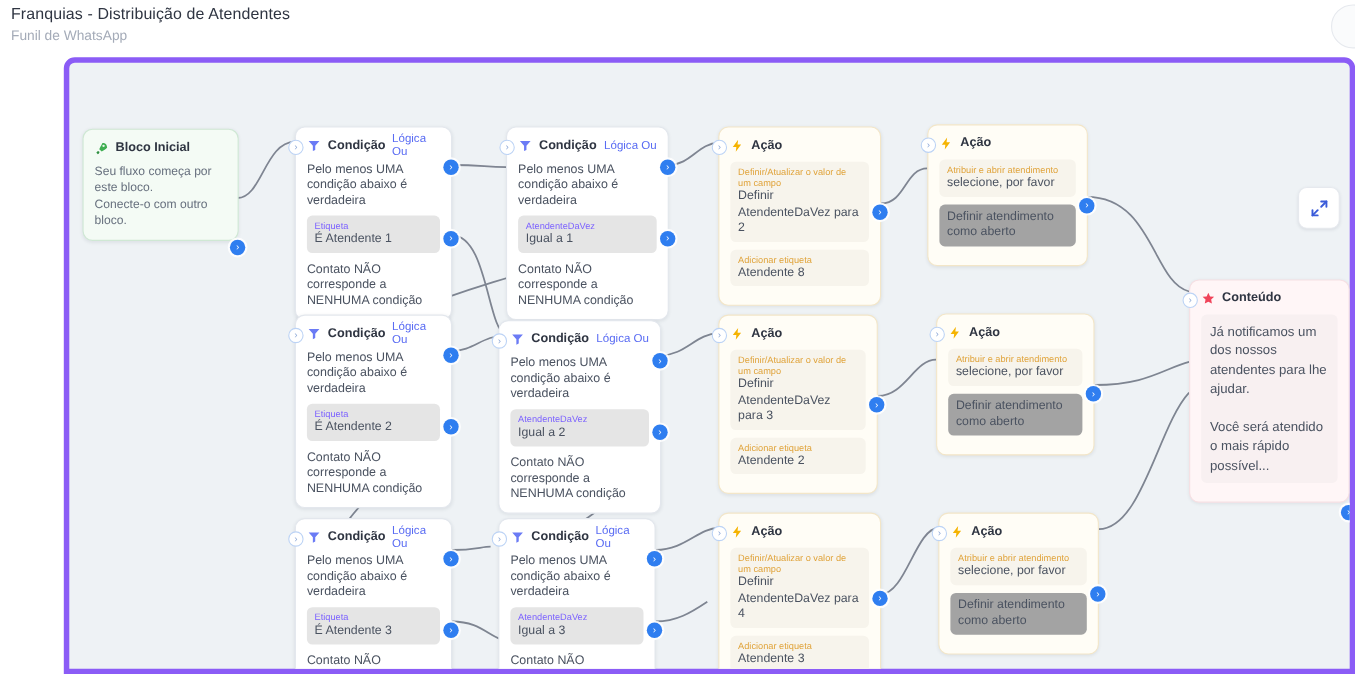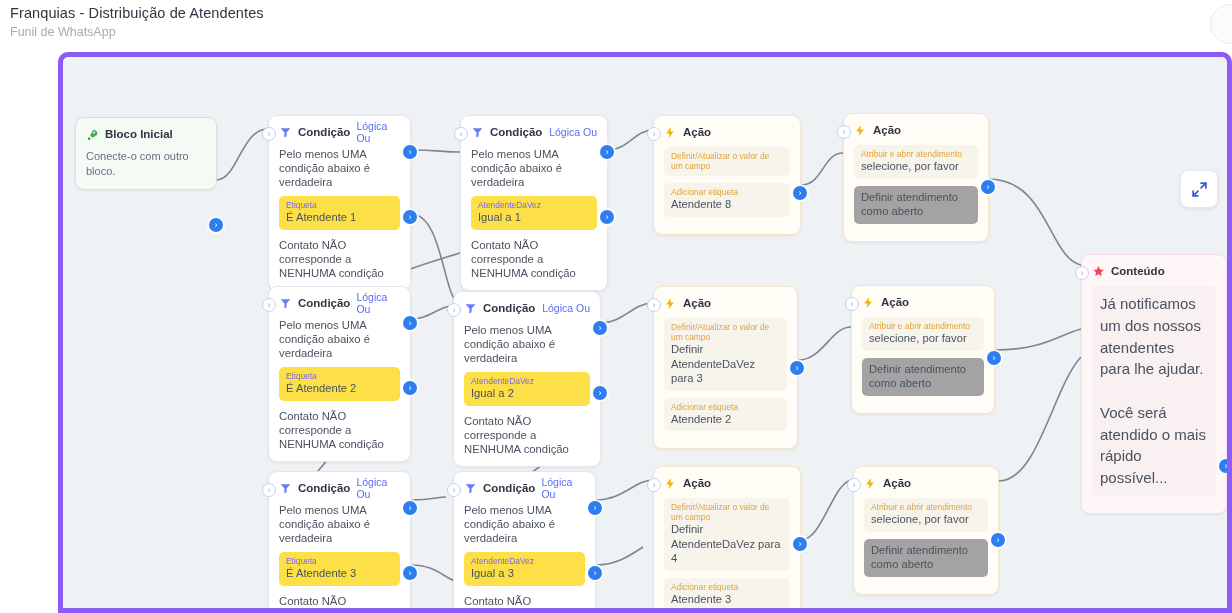--- a/index.html
+++ b/index.html
@@ -52,42 +52,42 @@
   .node-head {
     display: flex; align-items: center; gap: 6px;
     height: 16px; margin-bottom: 7px;
   }
   .node-title { font-size: 11.5px; font-weight: bold; color: #2f3542; }
   .node-badge { margin-left: auto; font-size: 10.5px; color: #5a6cf3; font-weight: normal; }
   .ico { width: 13px; height: 13px; display: block; flex: none; }
 
   .txt { font-size: 11.3px; color: #4a5260; line-height: 1.25; }
   .chip {
-    background: #fde047; border-radius: 5px;
+    background: #e5e5e5; border-radius: 5px;
     padding: 4px 7px 5px 7px; margin: 7px 0;
   }
   .chip-label { font-size: 8.4px; color: #7b61ff; line-height: 1.2; }
   .chip-val { font-size: 11.2px; color: #4a5260; line-height: 1.3; }
   .sep-txt { font-size: 11.3px; color: #4a5260; line-height: 1.25; margin-top: 8px; }
 
   
   .node.start { background: #f4fbf5; border-color: #cfe8d4; }
   .node.start .txt { color: #67707e; font-size: 11px; line-height: 1.35; }
 
   
   .node.action { background: #fffdf6; border-color: #f3e6c8; }
   .node.action .chip { background: #f7f4ec; }
   .node.action .chip-label { color: #e0a33a; font-size: 8.4px; }
   .node.action .chip-val { color: #4a5260; }
   .node.action .chip.plain { background: #a3a3a3; }
 
   
   .node.content { background: #fff6f7; border-color: #f6dfe3; }
   .node.content .chip { background: #f8f0f1; padding: 7px 8px; }
-  .node.content .chip-val { font-size: 15px; line-height: 1.45; color: #4a5260; }
+  .node.content .chip-val { font-size: 12px; line-height: 1.45; color: #4a5260; }
 
   
   .port {
     position: absolute; width: 14px; height: 14px; border-radius: 50%;
     background: #2f7ef0; display: flex; align-items: center;
     justify-content: center; color: #fff; font-size: 9px; line-height: 1;
     box-shadow: 0 0 0 2px rgba(255,255,255,.85);
   }
   .port.in {
     background: #fff; border: 1.3px solid #bcd3f5; color: #8aa6d6;
@@ -166,20 +166,21 @@
 
     <div class="node start" style="left:12px; top:60px; width:142px;">
       <div class="node-head">
         <svg class="ico" viewBox="0 0 24 24">
           <path d="M14.5 2.5c3 0 6 1.2 7 2.2 1 1 2.2 4 2.2 7-3.6 3.6-7.4 6.1-10.7 7.3L8.2 14.9C9.4 11.6 11.9 7.8 14.5 2.5z" fill="#3fae52" transform="scale(.85) translate(1,2)"></path>
           <circle cx="15" cy="8.5" r="2" fill="#e9f7ec"></circle>
           <path d="M3 20c1.5-3 3.5-3 4.5-2s1 3-2 4.5L3 20z" fill="#2f8f41"></path>
         </svg>
         <div class="node-title">Bloco Inicial</div>
       </div>
+      <div class="txt">Seu fluxo começa por este bloco.</div>
       <div class="txt">Conecte-o com outro bloco.</div>
       <div class="port out" style="top:100px;">
           <span>›</span>
         </div>
     </div>
 
     <div class="node" style="left:205px; top:58px; width:143px;">
       <div class="port in">
           <span>›</span>
         </div>
@@ -234,20 +235,21 @@
           <span>›</span>
         </div>
       <div class="node-head">
         <svg class="ico" viewBox="0 0 24 24">
           <path d="M13 2L4 14h6l-1 8 9-12h-6z" fill="#f5b301"></path>
         </svg>
         <div class="node-title">Ação</div>
       </div>
       <div class="chip">
         <div class="chip-label">Definir/Atualizar o valor de um campo</div>
+        <div class="chip-val">Definir AtendenteDaVez para 2</div>
       </div>
       <div class="chip">
         <div class="chip-label">Adicionar etiqueta</div>
         <div class="chip-val">Atendente 8</div>
       </div>
       <div class="port out" style="top:70px;">
           <span>›</span>
         </div>
     </div>
 

